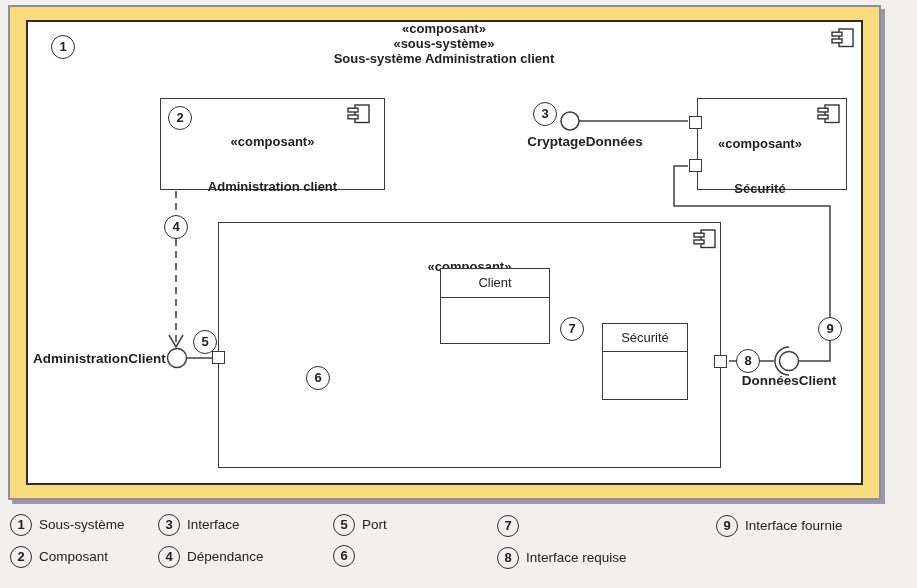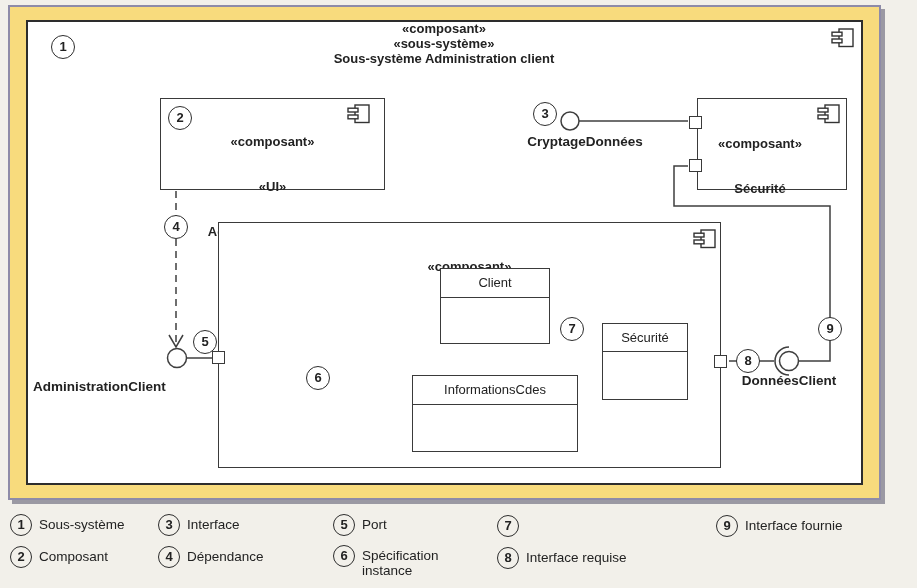--- a/index.html
+++ b/index.html
@@ -85,21 +85,20 @@
 
   <svg class="icon" style="left:831px; top:28px;" width="24" height="20" viewBox="0 0 24 20">
     <rect x="8" y="1" width="14" height="17.5"></rect>
     <rect x="1" y="4.2" width="10" height="3.8"></rect>
     <rect x="1" y="11" width="10" height="3.8"></rect>
   </svg>
 
   <div class="comp-box" style="left:160px; top:98px; width:225px; height:92px;">
     <div class="comp-head" style="padding-top:5px;">
       <div>«composant»</div>
-      <div>«UI»</div>
       <div>Administration client</div>
     </div>
   </div>
   <svg class="icon" style="left:347px; top:104px;" width="24" height="20" viewBox="0 0 24 20">
     <rect x="8" y="1" width="14" height="17.5"></rect>
     <rect x="1" y="4.2" width="10" height="3.8"></rect>
     <rect x="1" y="11" width="10" height="3.8"></rect>
   </svg>
 
   <div class="comp-box" style="left:697px; top:98px; width:150px; height:92px;">
@@ -122,33 +121,30 @@
   </div>
   <svg class="icon" style="left:693px; top:229px;" width="24" height="20" viewBox="0 0 24 20">
     <rect x="8" y="1" width="14" height="17.5"></rect>
     <rect x="1" y="4.2" width="10" height="3.8"></rect>
     <rect x="1" y="11" width="10" height="3.8"></rect>
   </svg>
 
   <div class="inst-box" style="left:440px; top:268px; width:110px; height:76px;">
     <div class="inst-title" style="height:29px; line-height:28px;">Client</div>
   </div>
-  <div class="inst-box" style="left:412px; top:375px; width:166px; height:77px;">
-    <div class="inst-title" style="height:29px; line-height:28px;">InformationsCdes</div>
-  </div>
   <div class="inst-box" style="left:602px; top:323px; width:86px; height:77px;">
     <div class="inst-title" style="height:28px; line-height:27px;">Sécurité</div>
   </div>
 
   <div class="port" style="left:212px; top:351px;"></div>
   <div class="port" style="left:714px; top:355px;"></div>
   <div class="port" style="left:689px; top:116px;"></div>
   <div class="port" style="left:689px; top:159px;"></div>
 
-  <div class="flabel" style="left:33px; top:379px;">AdministrationClient</div>
+  <div class="flabel" style="left:33px; top:351px;">AdministrationClient</div>
   <div class="flabel center" style="left:520px; top:134px; width:130px;">CryptageDonnées</div>
   <div class="flabel center" style="left:729px; top:373px; width:120px;">DonnéesClient</div>
 
   <div class="marker" style="left:51px;  top:35px;">1</div>
   <div class="marker" style="left:168px; top:106px;">2</div>
   <div class="marker" style="left:533px; top:102px;">3</div>
   <div class="marker" style="left:164px; top:215px;">4</div>
   <div class="marker" style="left:193px; top:330px;">5</div>
   <div class="marker" style="left:306px; top:366px;">6</div>
   <div class="marker" style="left:560px; top:317px;">7</div>
@@ -170,21 +166,20 @@
   <div class="legend-item" style="left:158px; top:546px;">
     <div class="legend-num">4</div>
     <div class="legend-label">Dépendance</div>
   </div>
   <div class="legend-item" style="left:333px; top:514px;">
     <div class="legend-num">5</div>
     <div class="legend-label">Port</div>
   </div>
   <div class="legend-item" style="left:333px; top:545px;">
     <div class="legend-num">6</div>
-    <div class="legend-label wrap">Spécification instance</div>
   </div>
   <div class="legend-item" style="left:497px; top:515px;">
     <div class="legend-num">7</div>
   </div>
   <div class="legend-item" style="left:497px; top:547px;">
     <div class="legend-num">8</div>
     <div class="legend-label">Interface requise</div>
   </div>
   <div class="legend-item" style="left:716px; top:515px;">
     <div class="legend-num">9</div>

